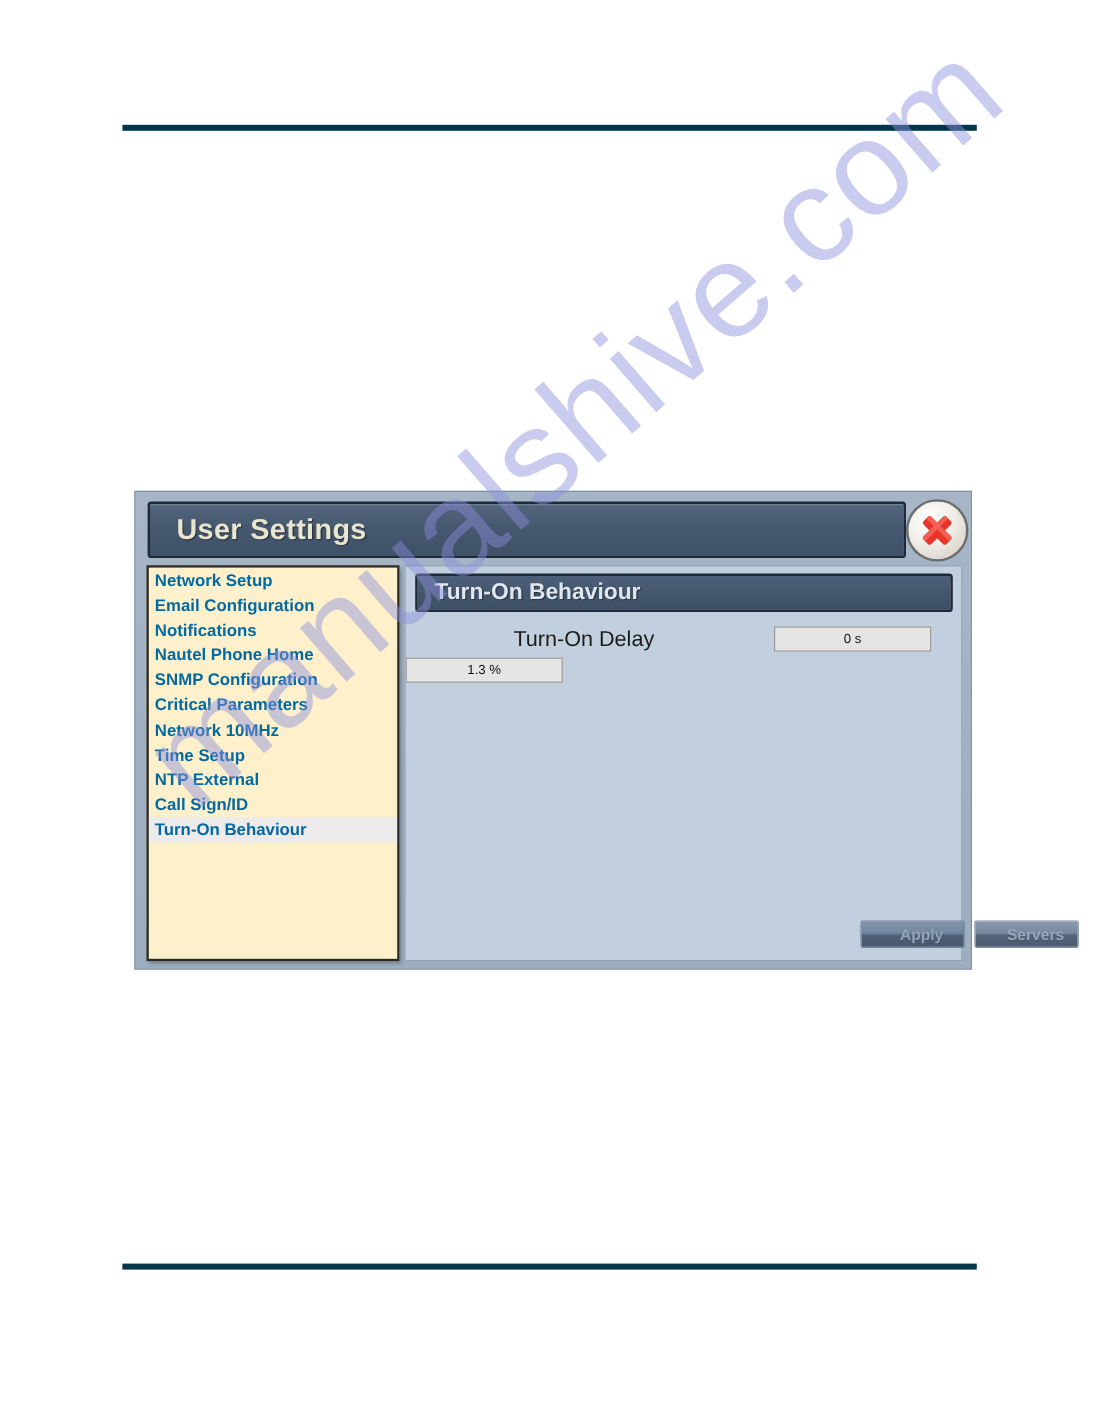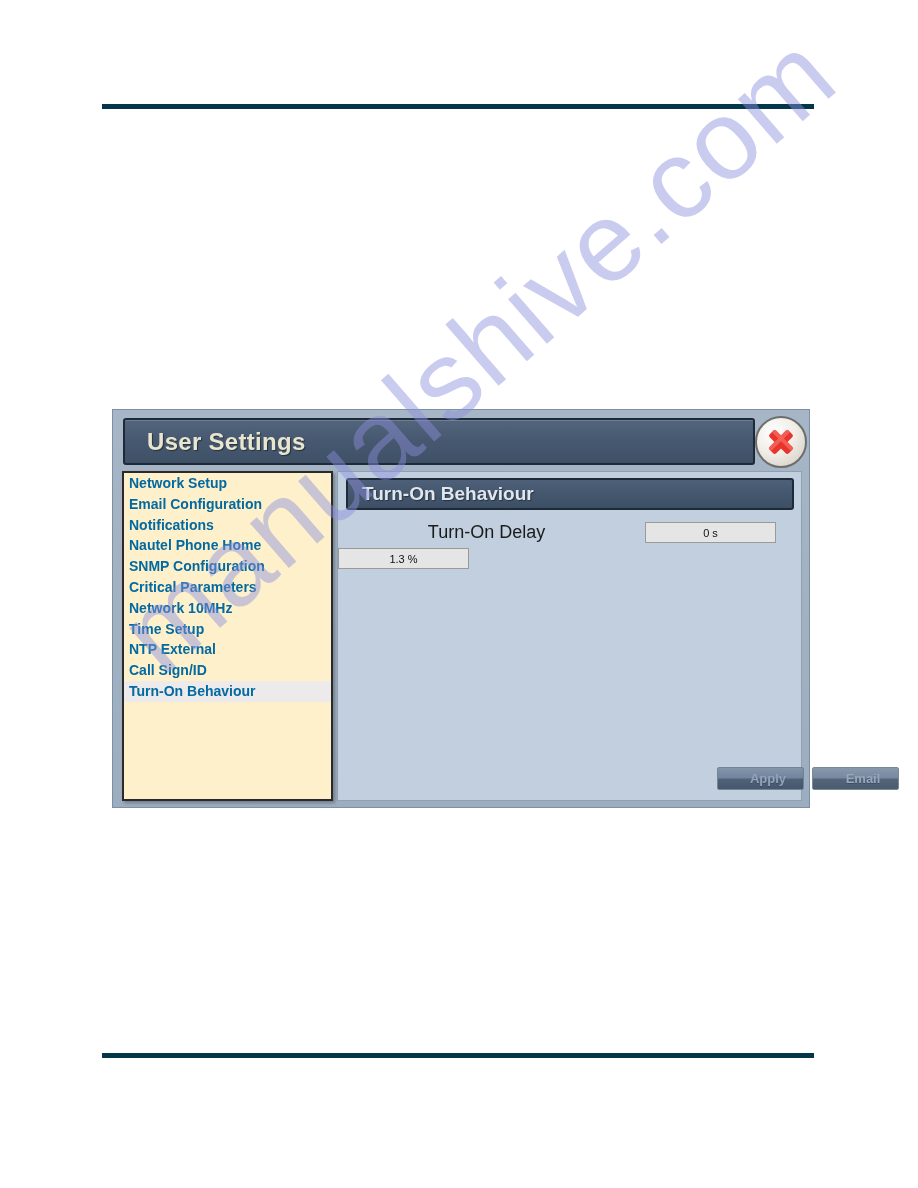--- a/index.html
+++ b/index.html
@@ -301,21 +301,21 @@
           <span class="form-label">Turn-On Delay</span>
           <span class="form-value">0 s</span>
         </div>
         <div class="form-row">
           <span class="form-value">1.3 %</span>
         </div>
       </div>
 
       <div class="btn-row">
         <div class="btn">Apply</div>
-        <div class="btn">Email</div>
+        <div class="btn">Servers</div>
       </div>
     </div>
 
   </div>
 </div>
 
 <div class="watermark">
   <div class="watermark-text">manualshive.com</div>
 </div>
 

